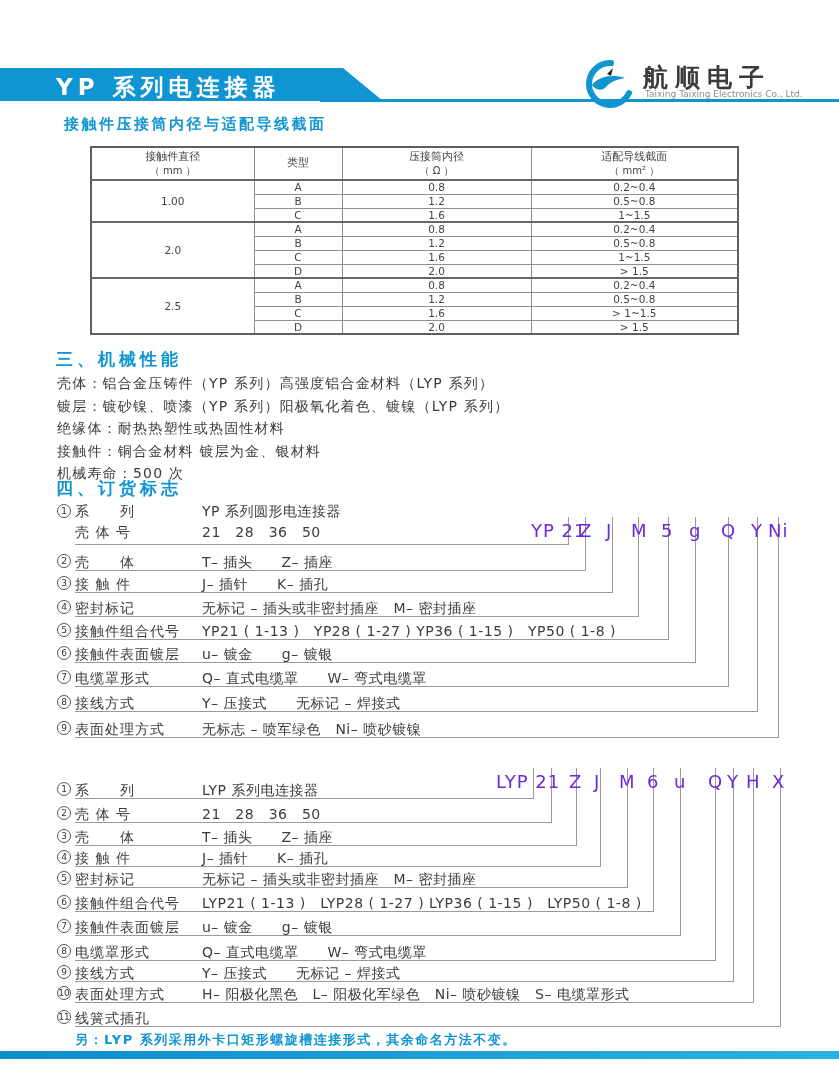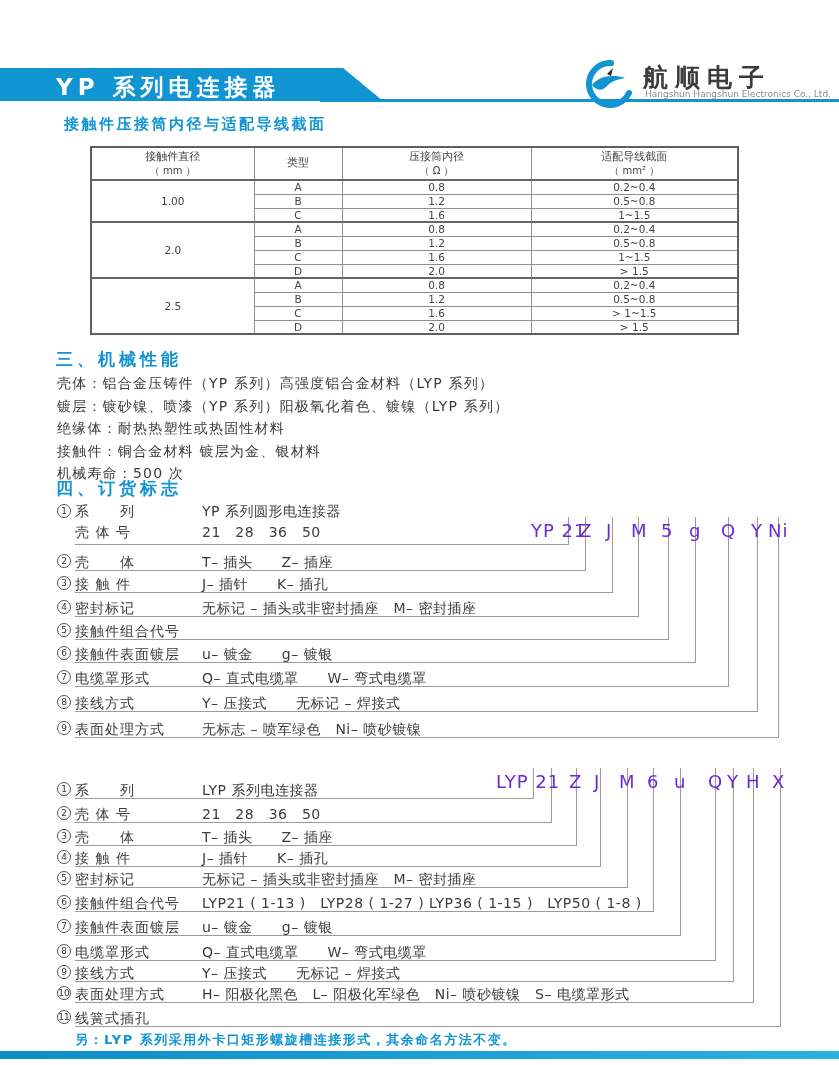--- a/index.html
+++ b/index.html
@@ -61,21 +61,21 @@
   <div class="header-rule"></div>
   <div class="banner">
     <div class="banner-title">YP 系列电连接器</div>
   </div>
   <svg class="logo-icon" width="50" height="48" viewBox="0 0 50 48">
     <path d="M27 3 A21 21 0 1 0 45 33" fill="none" stroke="#1095d2" stroke-width="6" stroke-linecap="round"></path>
     <path d="M8 25 C15 16 28 14 41 18 C31 20 27 22 23 26 C19 31 12 31 8 25 Z" fill="#1095d2"></path>
     <path d="M23 14 L29 8 L27 16 Z" fill="#2a2a2a"></path>
   </svg>
   <div class="logo-company">航顺电子</div>
-  <div class="logo-sub">Hangshun Hangshun Electronics Co., Ltd.</div>
+  <div class="logo-sub">Taixing Taixing Electronics Co., Ltd.</div>
 
   <div class="crimp-title">接触件压接筒内径与适配导线截面</div>
   <table class="crimp">
     <colgroup>
       <col style="width:163px">
         <col style="width:88px">
         <col style="width:189px">
         <col style="width:207px">
     </colgroup>
     <thead>
@@ -206,20 +206,21 @@
         <span class="num">4</span>
         <div class="dl">
           <span class="dlabel">密封标记</span>
           <span class="ddesc">无标记 – 插头或非密封插座　M– 密封插座</span>
         </div>
       </div>
       <div class="drow" style="top: 622px; width: 593px; height: 18px;">
         <span class="num">5</span>
         <div class="dl">
           <span class="dlabel">接触件组合代号</span>
+          <span class="ddesc">YP21 ( 1-13 )　YP28 ( 1-27 ) YP36 ( 1-15 )　YP50 ( 1-8 )</span>
         </div>
       </div>
       <div class="drow" style="top: 645px; width: 620px; height: 18px;">
         <span class="num">6</span>
         <div class="dl">
           <span class="dlabel">接触件表面镀层</span>
           <span class="ddesc">u– 镀金　　g– 镀银</span>
         </div>
       </div>
       <div class="drow" style="top: 669px; width: 653px; height: 18px;">

